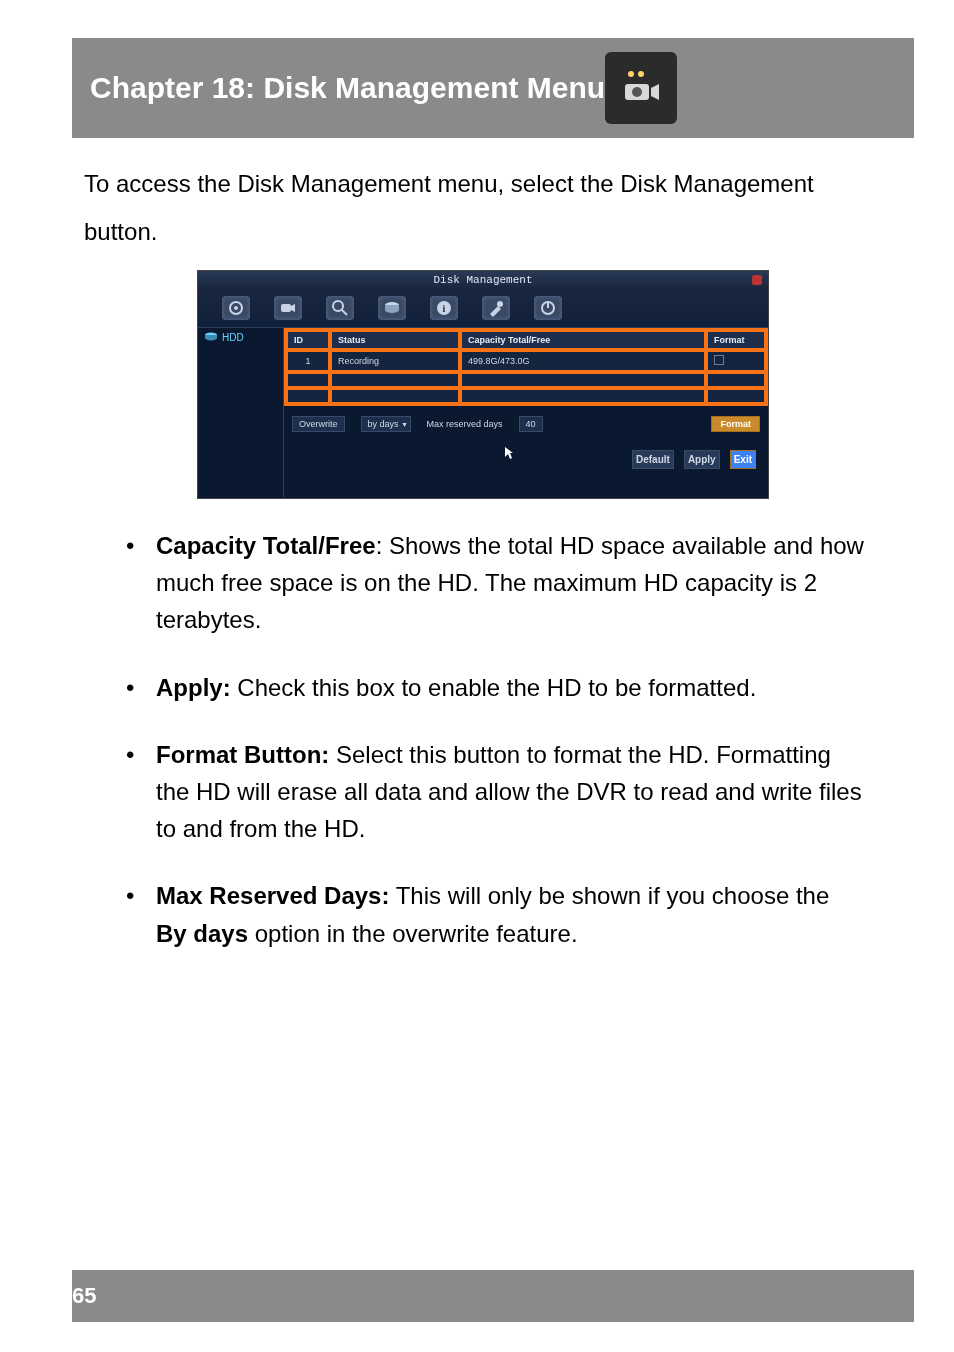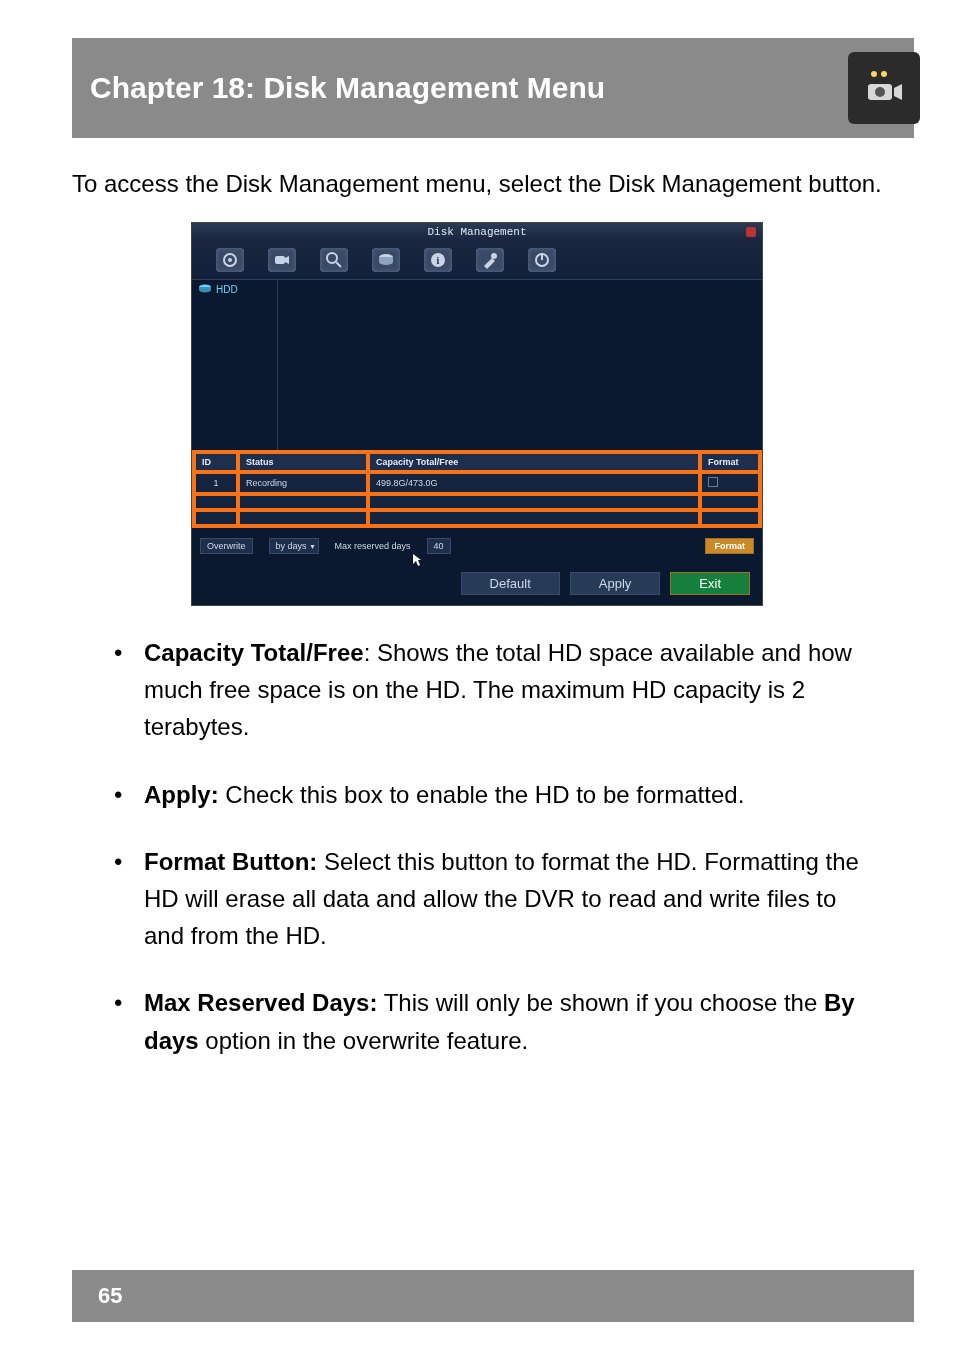--- a/index.html
+++ b/index.html
@@ -7,40 +7,40 @@
   .page { width: 954px; height: 1352px; position: relative; }
 
   
   .header-bar {
     position: absolute;
     top: 38px; left: 72px; right: 40px;
     height: 100px;
     background: #8a8a8a;
     display: flex;
     align-items: center;
-    justify-content: space-between;
+    justify-content: flex-start;
     padding: 0 0 0 18px;
   }
   .chapter-title {
     color: #ffffff;
     font-size: 30px;
     font-weight: bold;
   }
   .header-icon-box {
     width: 72px; height: 72px;
     background: #2b2b2b;
     border-radius: 6px;
     display: flex; align-items: center; justify-content: center;
     margin-right: -6px;
   }
   .header-icon-box svg { width: 44px; height: 44px; }
 
   .body-area {
     position: absolute;
-    top: 160px; left: 72px; right: 72px;
+    top: 160px; left: 84px; right: 72px;
   }
   .intro-text {
     font-size: 24px;
     color: #000000;
     line-height: 2.0;
     margin-bottom: 14px;
   }
 
   
   .figure {
@@ -72,21 +72,21 @@
     border-bottom: 1px solid #2c3d5a;
   }
   .tb-item {
     width: 28px; height: 24px;
     border-radius: 4px;
     background: #3a4a66;
     box-shadow: inset 0 0 4px #5c6f90;
     display: flex; align-items: center; justify-content: center;
   }
   .tb-item svg { width: 18px; height: 18px; }
-  .figure-body { display: flex; flex-direction: column; }
+  .figure-body { display: flex; }
   .figure-side {
     width: 86px;
     min-height: 170px;
     border-right: 1px solid #2c3d5a;
     padding: 4px 6px;
     color: #68d4ff;
     font-size: 10px;
     display: flex;
     align-items: flex-start;
     gap: 4px;
@@ -119,23 +119,23 @@
   .ov-num { width: 24px; text-align: center; }
   .fmt-btn { background: #c98a2a; border: 1px solid #a46f1f; color: #fff; padding: 2px 8px; font-weight: bold; font-size: 9px; }
   .fmt-cell-chk { width: 10px; height: 10px; border: 1px solid #6a7a96; display: inline-block; }
 
   .figure-footer {
     display: flex; justify-content: flex-end; gap: 10px;
     padding: 8px 12px 10px 12px;
   }
   .foot-btn {
     background: #273a58; border: 1px solid #3a4a66; color: #d0d8e4;
-    padding: 3px 28px; font-size: 13px; font-weight: normal;
-  }
-  .foot-exit { background: #15803d; border-color: #a46f1f; color: #fff; }
+    padding: 3px 3px; font-size: 10px; font-weight: bold;
+  }
+  .foot-exit { background: #3b82f6; border-color: #a46f1f; color: #fff; }
   .cursor-k {
     position: absolute;
     bottom: 38px;
     left: 220px;
     width: 10px; height: 14px;
   }
 
   
   ul.bullets {
     list-style: none;
@@ -159,21 +159,20 @@
   .b { font-weight: bold; }
 
   
   .page-footer {
     position: absolute;
     left: 72px; right: 40px; bottom: 30px;
     height: 52px;
     background: #8a8a8a;
     display: flex;
     align-items: center;
-    padding-left: 26px;
   }
   .page-num {
     color: #ffffff;
     font-weight: bold;
     font-size: 22px;
   }
 </style>
 </head>
 <body>
 

